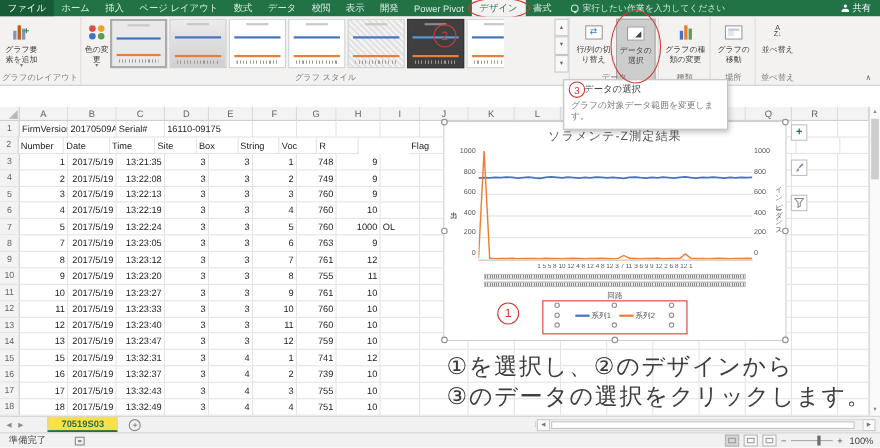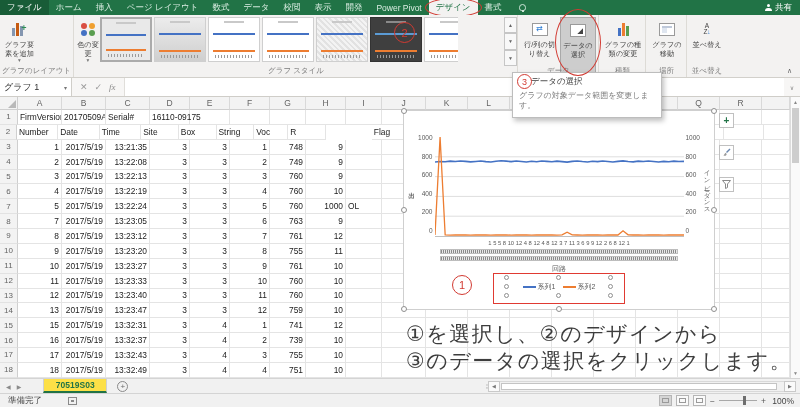--- a/index.html
+++ b/index.html
@@ -159,20 +159,21 @@
         <div class="rtab">データ</div>
         <div class="rtab">校閲</div>
         <div class="rtab">表示</div>
         <div class="rtab">開発</div>
         <div class="rtab">Power Pivot</div>
         <div class="rtab active">デザイン<span class="tab-ellipse"></span></div>
         <div class="rtab">書式</div>
       </div>
     <div class="tellme">
       <span class="bulb"></span>
+      <span>実行したい作業を入力してください</span>
     </div>
     <div class="share">
       <span class="person"></span>
       <span>共有</span>
     </div>
   </div>
 
   <div class="ribbon">
 
     <div class="rgroup" style="left:0;width:74px">
@@ -274,33 +275,20 @@
   </div>
 
   <div class="tooltip">
     <div class="num-circle" style="left:4px;top:1px;width:15px;height:15px;font-size:9px">
         <span>3</span>
       </div>
     <div class="tt-title">データの選択</div>
     <div class="tt-body">グラフの対象データ範囲を変更します。</div>
   </div>
 
-  <div class="fbar">
-    <div class="namebox">
-      <span>グラフ 1</span>
-      <span class="dd">▾</span>
-    </div>
-    <div class="fbtns">
-      <span>✕</span>
-      <span>✓</span>
-      <span class="fx">fx</span>
-    </div>
-    <div class="finput"></div>
-    <div class="fdrop">∨</div>
-  </div>
 
   <div class="grid">
       <div class="hrow">
         <div class="corner"></div>
         <div class="chead" style="width: 44px;">A</div>
         <div class="chead" style="width: 44px;">B</div>
         <div class="chead" style="width: 44px;">C</div>
         <div class="chead" style="width: 40px;">D</div>
         <div class="chead" style="width: 40px;">E</div>
         <div class="chead" style="width: 40px;">F</div>
@@ -715,20 +703,21 @@
         <div class="cell" style="width: 28px;"></div>
       </div>
     </div>
   <div class="vscroll">
     <div class="up">▲</div>
     <div class="thumb"></div>
     <div class="dn">▼</div>
   </div>
 
   <div class="chart">
+    <div class="chart-title">ソラメンテ-Z測定結果</div>
     <div class="plotwrap">
       <div class="vlabel">出力</div>
       <div class="yticks">
           <div>1000</div>
           <div>800</div>
           <div>600</div>
           <div>400</div>
           <div>200</div>
           <div>0</div>
         </div>

